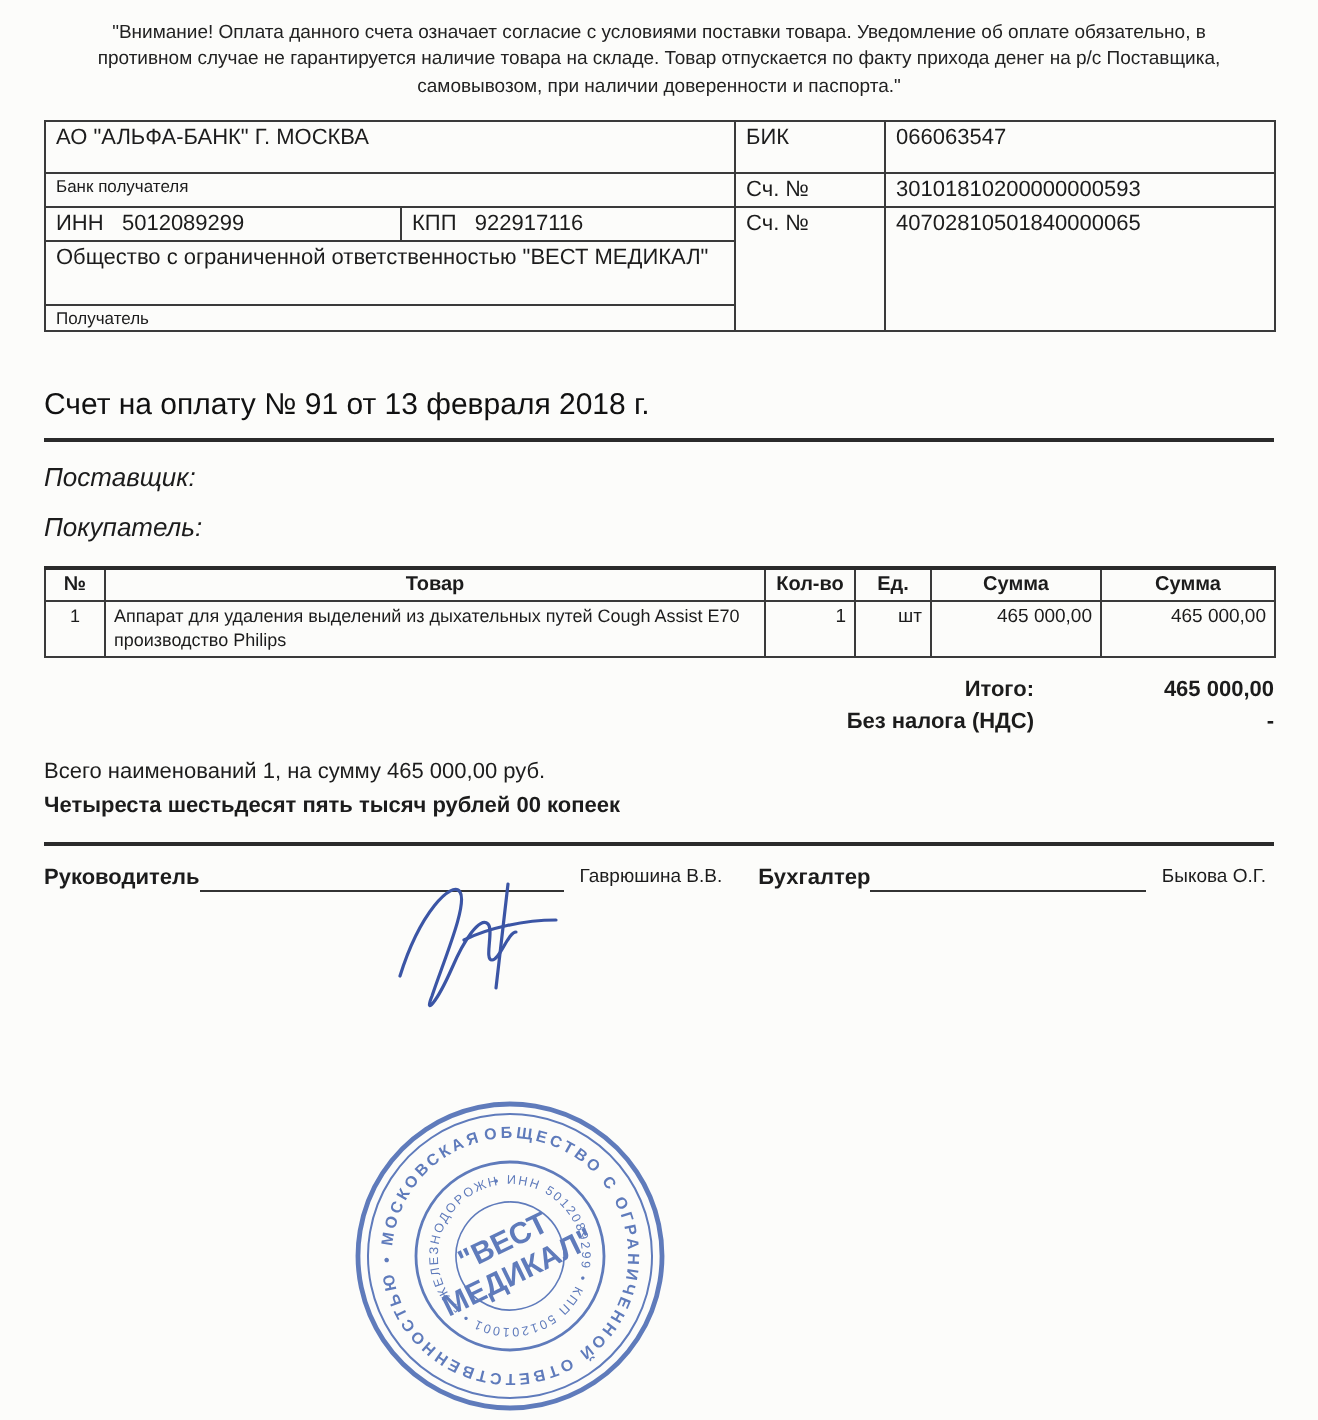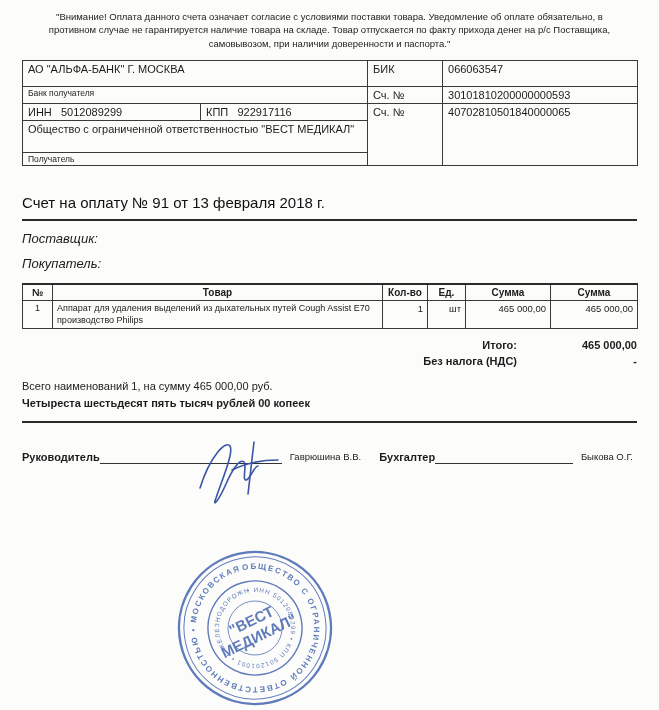--- a/index.html
+++ b/index.html
@@ -45,21 +45,21 @@
   .totals { margin-top: 8px; }
   .totals-row { display: flex; justify-content: flex-end; font-size: 11px; font-weight: bold; line-height: 1.5; }
   .totals-label { text-align: left; }
   .totals-value { width: 120px; text-align: right; }
 
   .summary { font-size: 11px; margin-top: 10px; }
   .amount-words { font-size: 11px; font-weight: bold; margin-top: 5px; }
 
   .rule2 { margin-top: 12px; }
 
-  .sign-row { display: flex; align-items: center; margin-top: 28px; font-size: 11px; }
+  .sign-row { display: flex; align-items: center; margin-top: 10px; font-size: 11px; }
   .sign-label { font-weight: bold; white-space: nowrap; }
   .sign-line { display: inline-block; border-bottom: 1px solid #333; height: 13px; }
   .sign-name { font-size: 9.5px; white-space: nowrap; padding: 0 4px 1px 8px; }
 
   .signature-svg { position: absolute; left: 192px; top: 436px; pointer-events: none; }
   .stamp-svg { position: absolute; left: 175px; top: 548px; opacity: 0.82; }
   .stamp-ring-text { font-size: 8px; letter-spacing: 1.6px; font-weight: bold; }
   .stamp-ring-text-inner { font-size: 6.3px; letter-spacing: 1px; }
   .stamp-center { font-size: 15px; font-weight: bold; }
 </style>

